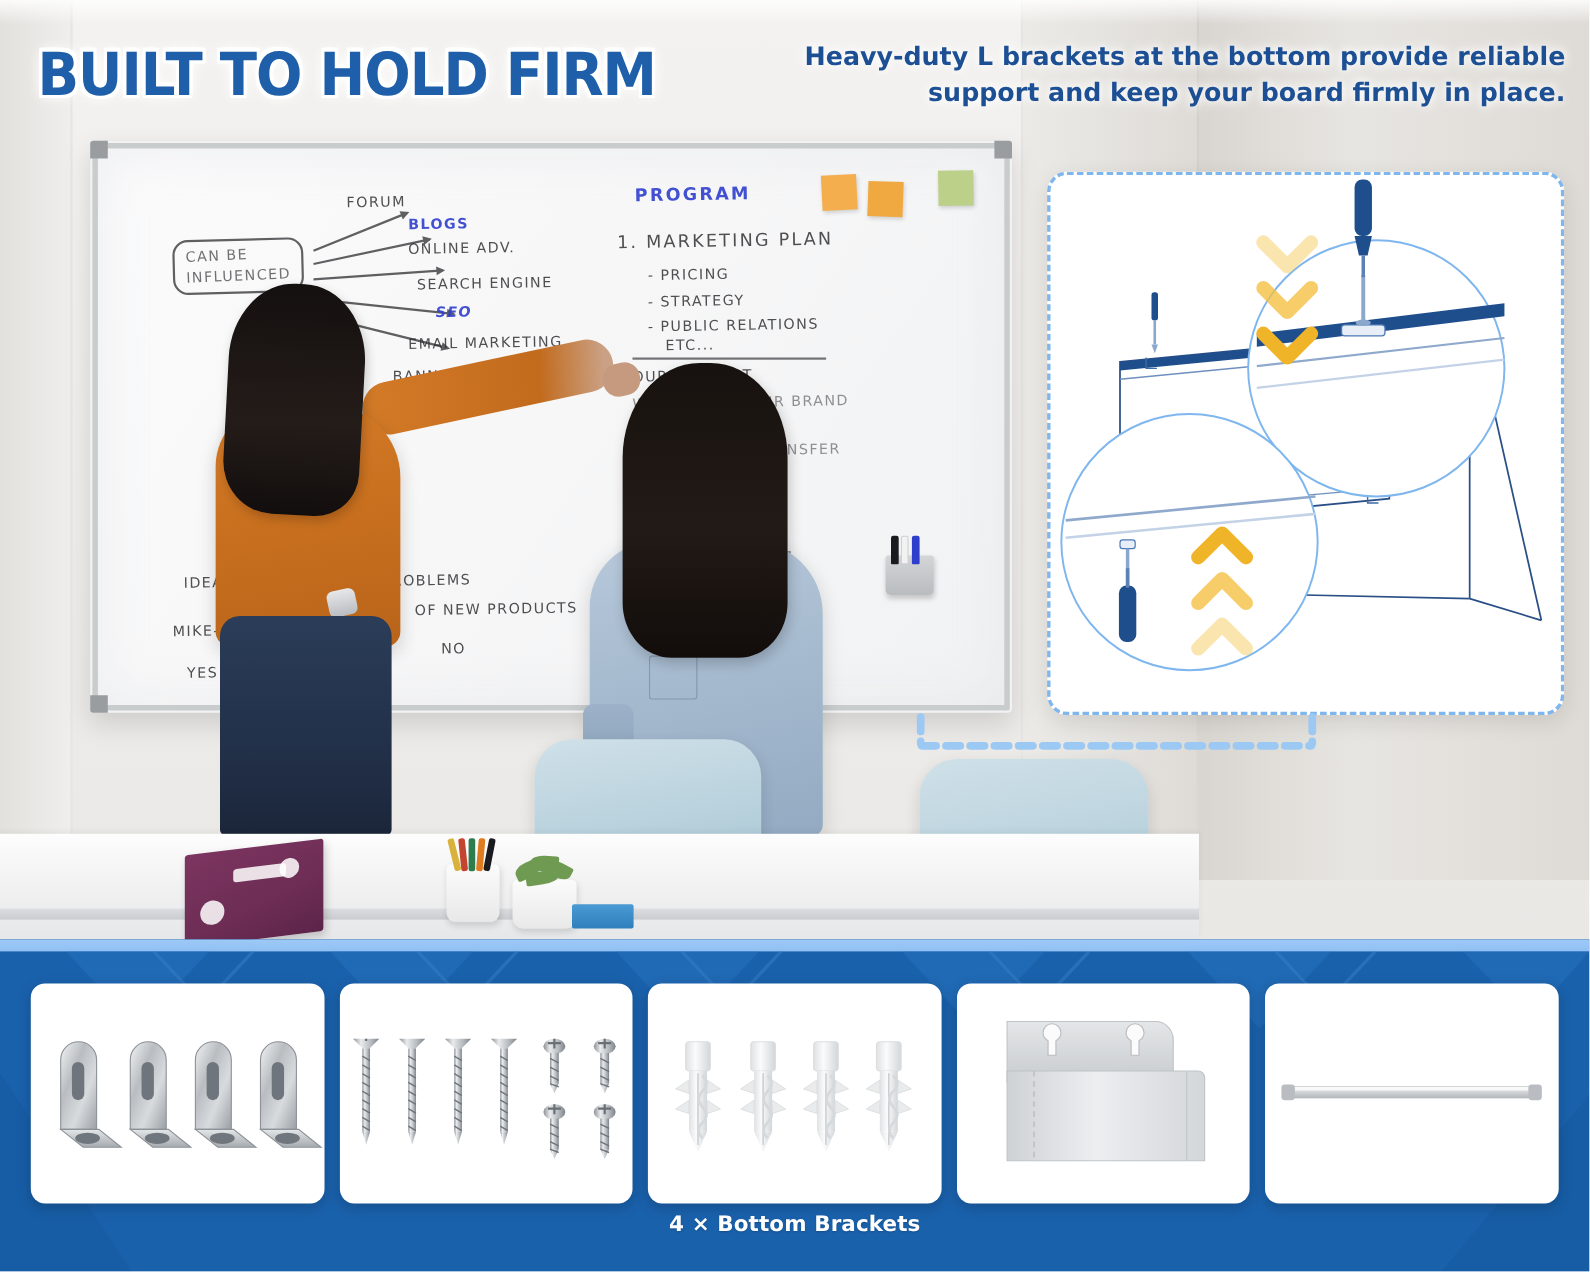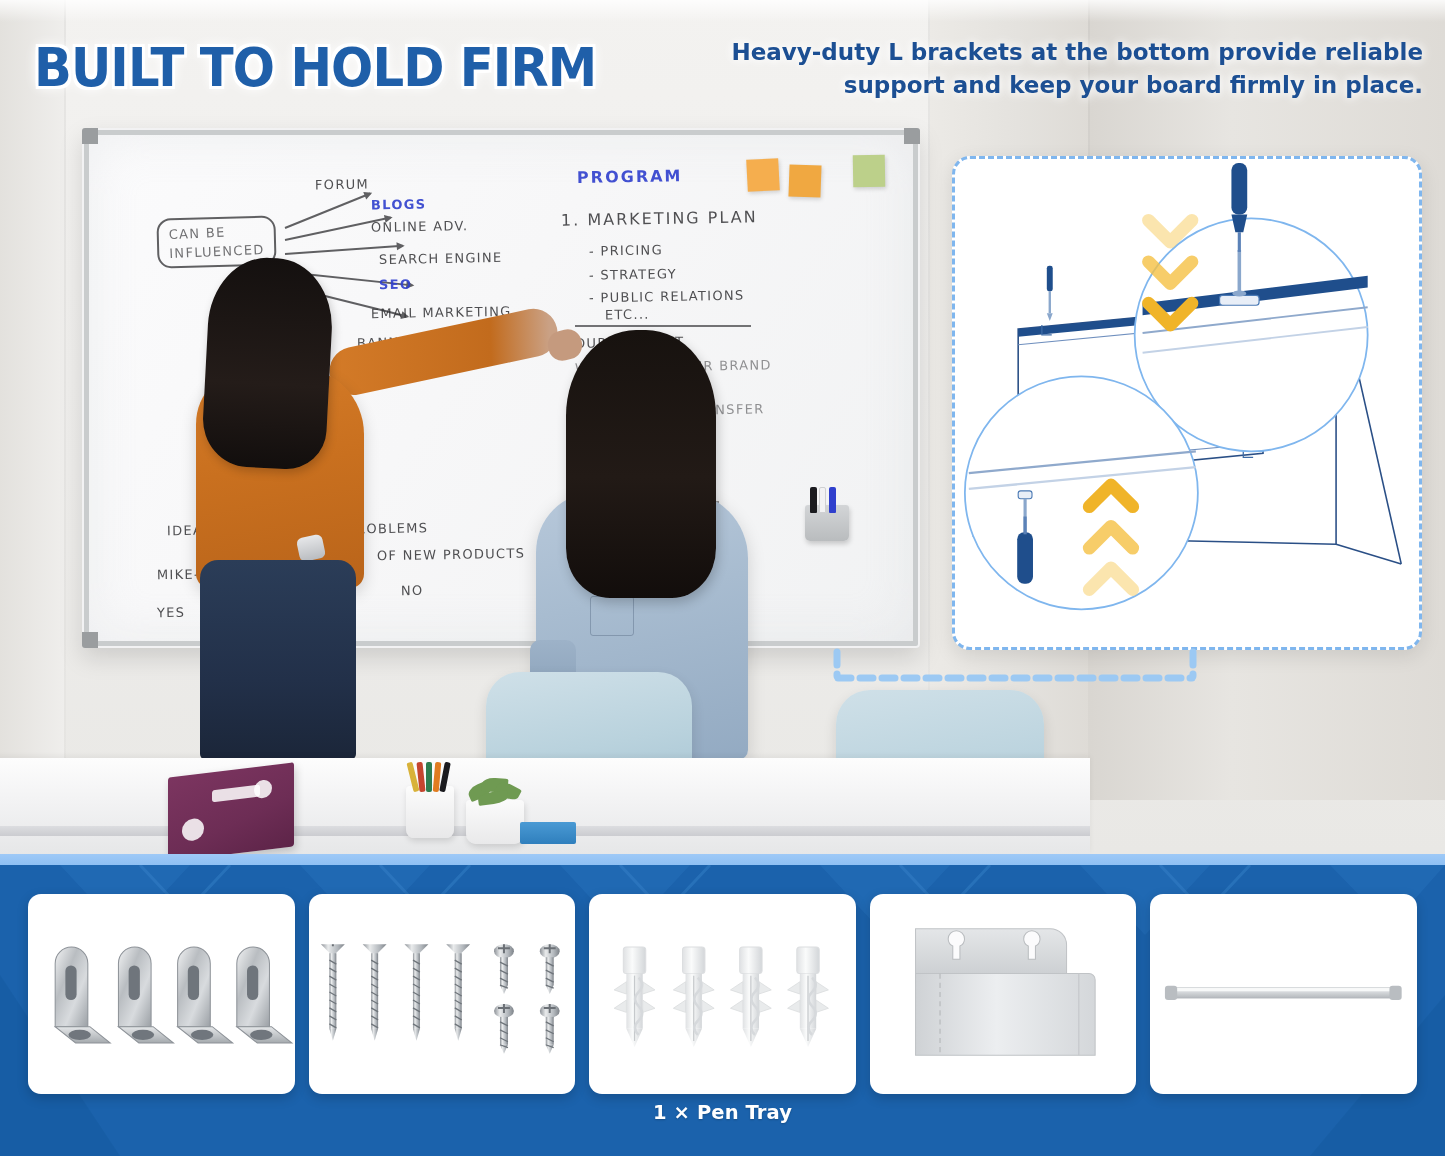--- a/index.html
+++ b/index.html
@@ -224,21 +224,21 @@
     <div class="arrow" style="left:196px; top:92px;  width:92px; transform:rotate(-22deg);"></div>
     <div class="arrow" style="left:196px; top:104px; width:108px; transform:rotate(-12deg);"></div>
     <div class="arrow" style="left:196px; top:118px; width:118px; transform:rotate(-4deg);"></div>
     <div class="arrow" style="left:196px; top:136px; width:128px; transform:rotate(6deg);"></div>
     <div class="arrow" style="left:196px; top:150px; width:126px; transform:rotate(14deg);"></div>
 
     <div class="hw" style="left:226px; top:42px;">FORUM</div>
     <div class="hw blue" style="left:282px; top:62px;">BLOGS</div>
     <div class="hw" style="left:282px; top:84px;">ONLINE ADV.</div>
     <div class="hw" style="left:290px; top:116px;">SEARCH ENGINE</div>
-    <div class="hw blue" style="left:290px; top:142px;">SEO</div>
+    <div class="hw blue" style="left:307px; top:142px;font-style:italic;">SEO</div>
     <div class="hw" style="left:282px; top:170px;">EMAIL MARKETING</div>
     <div class="hw" style="left:268px; top:200px;">BANNERS</div>
     <div class="hw blue" style="left:286px; top:222px;">NETWORKS</div>
 
     <div class="hw blue big" style="left:488px; top:32px;">PROGRAM</div>
     <div class="hw big" style="left:472px; top:74px;">1. MARKETING PLAN</div>
     <div class="hw" style="left:500px; top:108px;">- PRICING</div>
     <div class="hw" style="left:500px; top:132px;">- STRATEGY</div>
     <div class="hw" style="left:500px; top:154px;">- PUBLIC RELATIONS</div>
     <div class="hw" style="left:516px; top:172px;">ETC...</div>
@@ -248,21 +248,21 @@
     <div class="hw faint" style="left:500px; top:244px;">DIFFERENT ?</div>
     <div class="hw faint" style="left:486px; top:268px;">- HOW DO WE TRANSFER</div>
     <div class="hw faint" style="left:492px; top:290px;">OUR VISION INTO</div>
     <div class="hw faint" style="left:492px; top:312px;">REALITY</div>
     <div class="hw faint" style="left:492px; top:334px;">A</div>
     <div class="hrule" style="left:480px; top:366px; width:150px; opacity:.5;"></div>
     <div class="hw faint" style="left:480px; top:372px;">2. MARKET SOLVING</div>
 
     <div class="hw" style="left:78px;  top:388px;">IDEA</div>
     <div class="hw" style="left:68px;  top:432px;">MIKE-</div>
-    <div class="hw" style="left:68px;  top:470px;">YES</div>
+    <div class="hw" style="left:81px;  top:470px;">YES</div>
     <div class="hw" style="left:258px; top:386px;">PROBLEMS</div>
     <div class="hw" style="left:288px; top:412px;">OF NEW PRODUCTS</div>
     <div class="hw" style="left:312px; top:448px;">NO</div>
 
     <div class="sticky" style="left:658px; top:24px;  background:#f5ae4e;"></div>
     <div class="sticky" style="left:700px; top:30px;  background:#f0a841; transform:rotate(2deg);"></div>
     <div class="sticky" style="left:764px; top:20px;  background:#bcd08a; transform:rotate(-1deg);"></div>
 
     <div id="board-pen-holder">
       <div class="mk" style="left:5px;  background:#1b1b1f;"></div>
@@ -682,16 +682,16 @@
         <rect x="16" y="92" width="228" height="10" rx="3" fill="url(#tray)" stroke="#b3b7bb" stroke-width=".8"></rect>
         <rect x="16" y="92" width="228" height="3.4" rx="1.6" fill="#fafbfb" opacity=".9"></rect>
         <rect x="14" y="90" width="12" height="14" rx="3" fill="#b9bdc1"></rect>
         <rect x="234" y="90" width="12" height="14" rx="3" fill="#b9bdc1"></rect>
       </svg>
     </div>
   </div>
 
   <div id="captions">
     <div class="caption">
-      <span>1 × Pen Tray</span>
+      <span>4 × Bottom Brackets</span>
     </div>
   </div>
 </div>
 
 </body></html>

